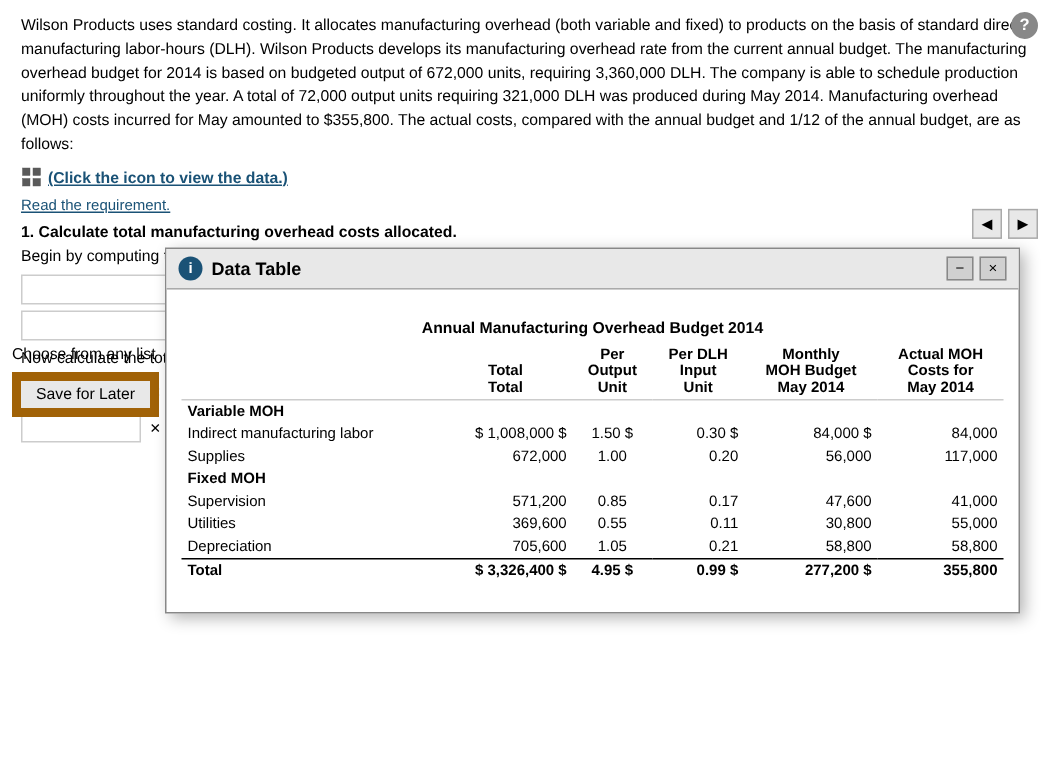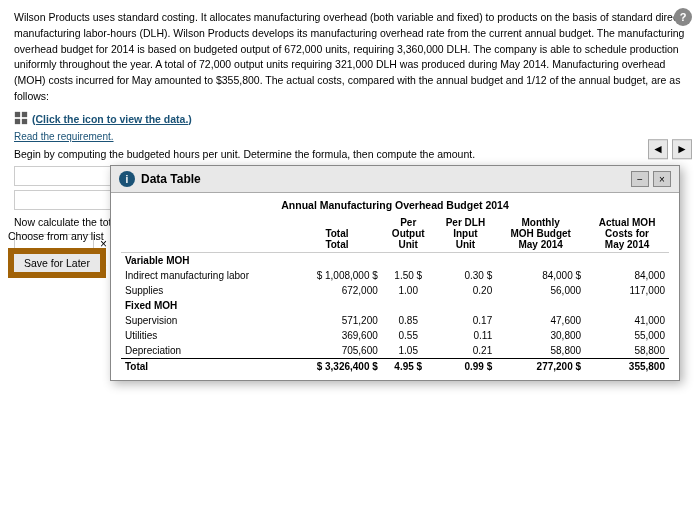--- a/index.html
+++ b/index.html
@@ -162,21 +162,21 @@
       height: 16px;
       border: 1px solid #888;
       background: #d0d0d0;
       font-size: 10px;
       cursor: pointer;
       display: flex;
       align-items: center;
       justify-content: center;
     }
     .modal-body {
-      padding: 6px 10px;
+      padding: 20px 10px;
       font-size: 10px;
     }
     .table-header-title {
       text-align: center;
       font-weight: bold;
       font-size: 10.5px;
       margin-bottom: 4px;
     }
     table.data-table {
       width: 100%;
@@ -260,20 +260,21 @@
         <rect x="8" y="1" width="5" height="5" fill="#5a5a5a" stroke="#5a5a5a" stroke-width="0.3"></rect>
         <rect x="1" y="8" width="5" height="5" fill="#5a5a5a" stroke="#5a5a5a" stroke-width="0.3"></rect>
         <rect x="8" y="8" width="5" height="5" fill="#5a5a5a" stroke="#5a5a5a" stroke-width="0.3"></rect>
       </svg>
     </span>
     <span class="link-text">(Click the icon to view the data.)</span>
   </div>
 
   <span class="requirement-link">Read the requirement.</span>
 
+  <p class="section-title">1. Calculate total manufacturing overhead costs allocated.</p>
   <p class="sub-text">Begin by computing the budgeted hours per unit. Determine the formula, then compute the amount.</p>
 
   <div class="formula-row">
     <input class="formula-input" type="text" style="">
     <span class="formula-divider">/</span>
     <input class="formula-input" type="text" style="">
     <span class="formula-eq">=</span>
     <span class="formula-label">Budgeted hours per unit</span>
   </div>
   <div class="formula-row">

